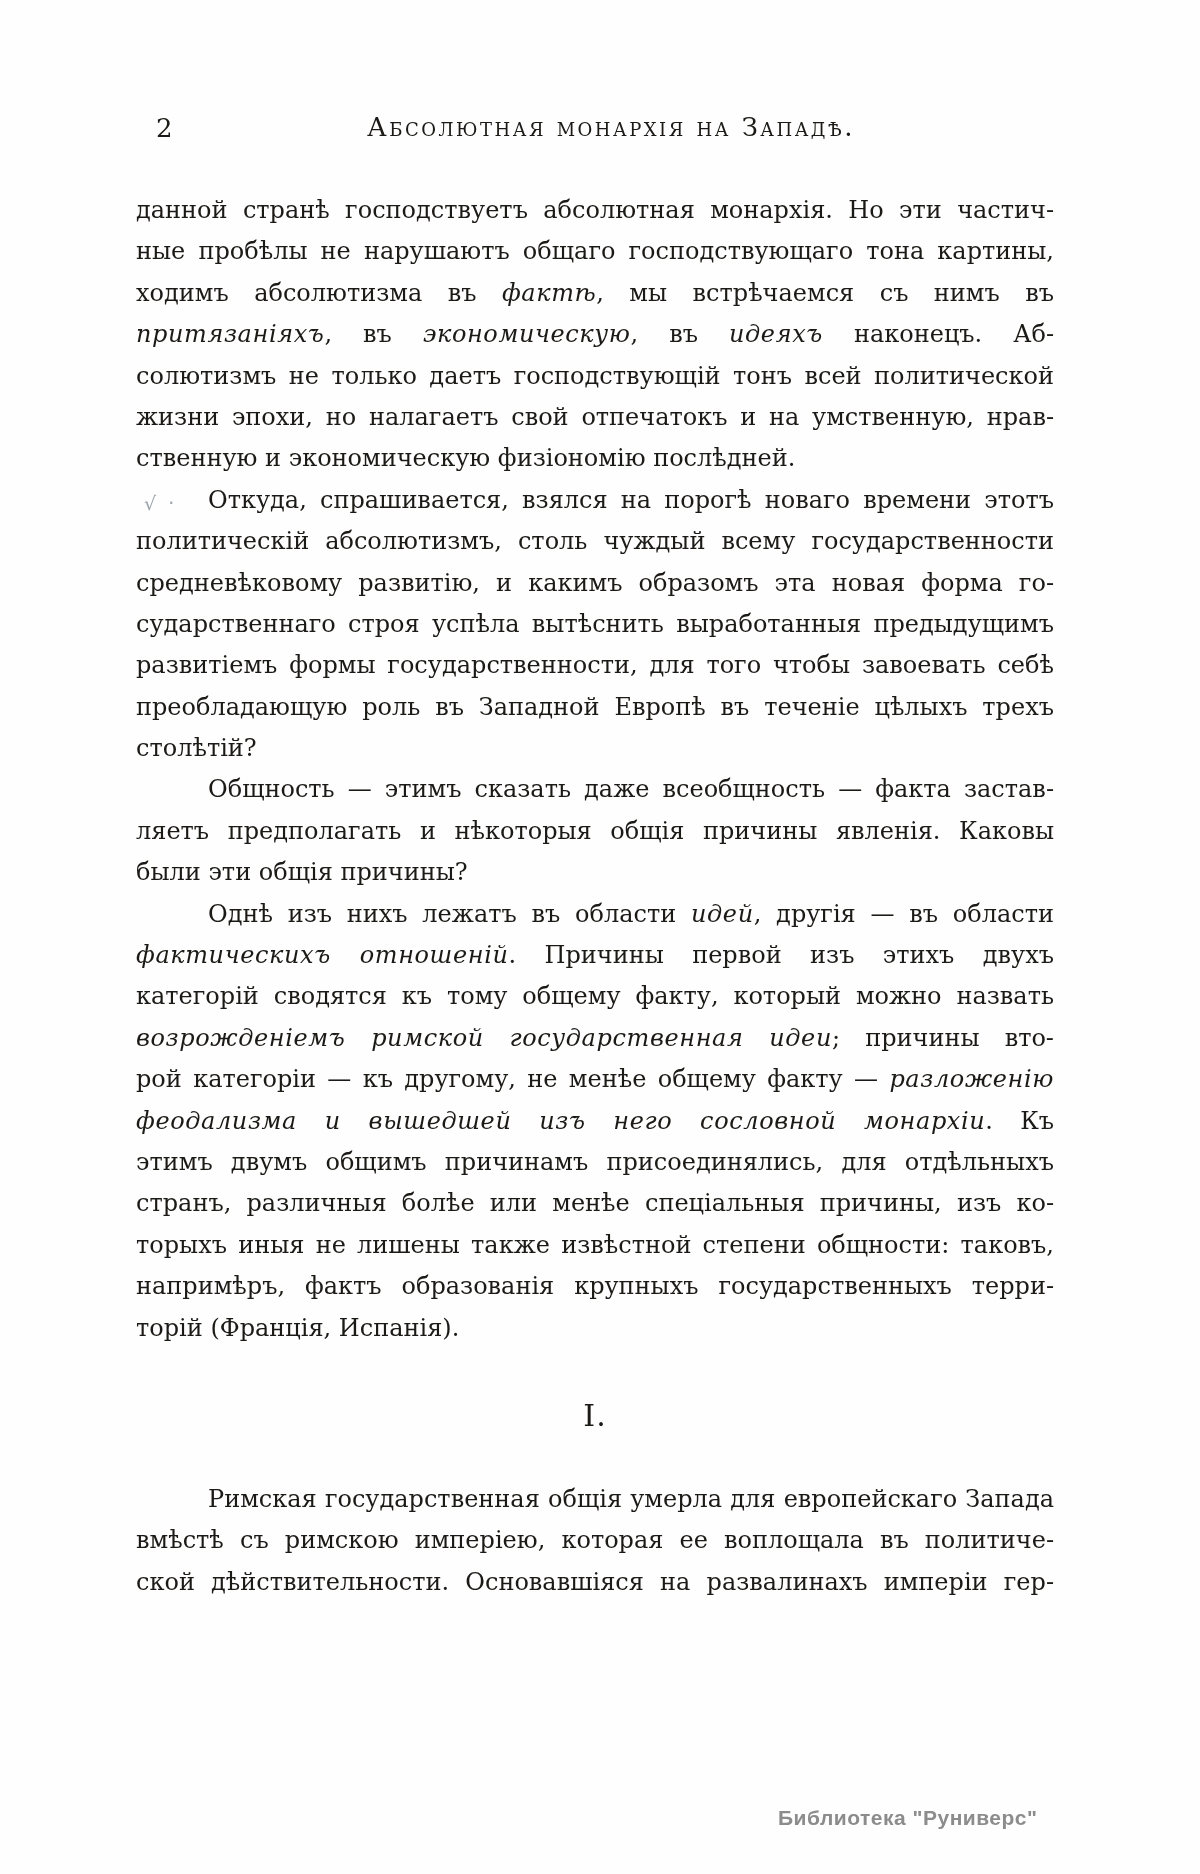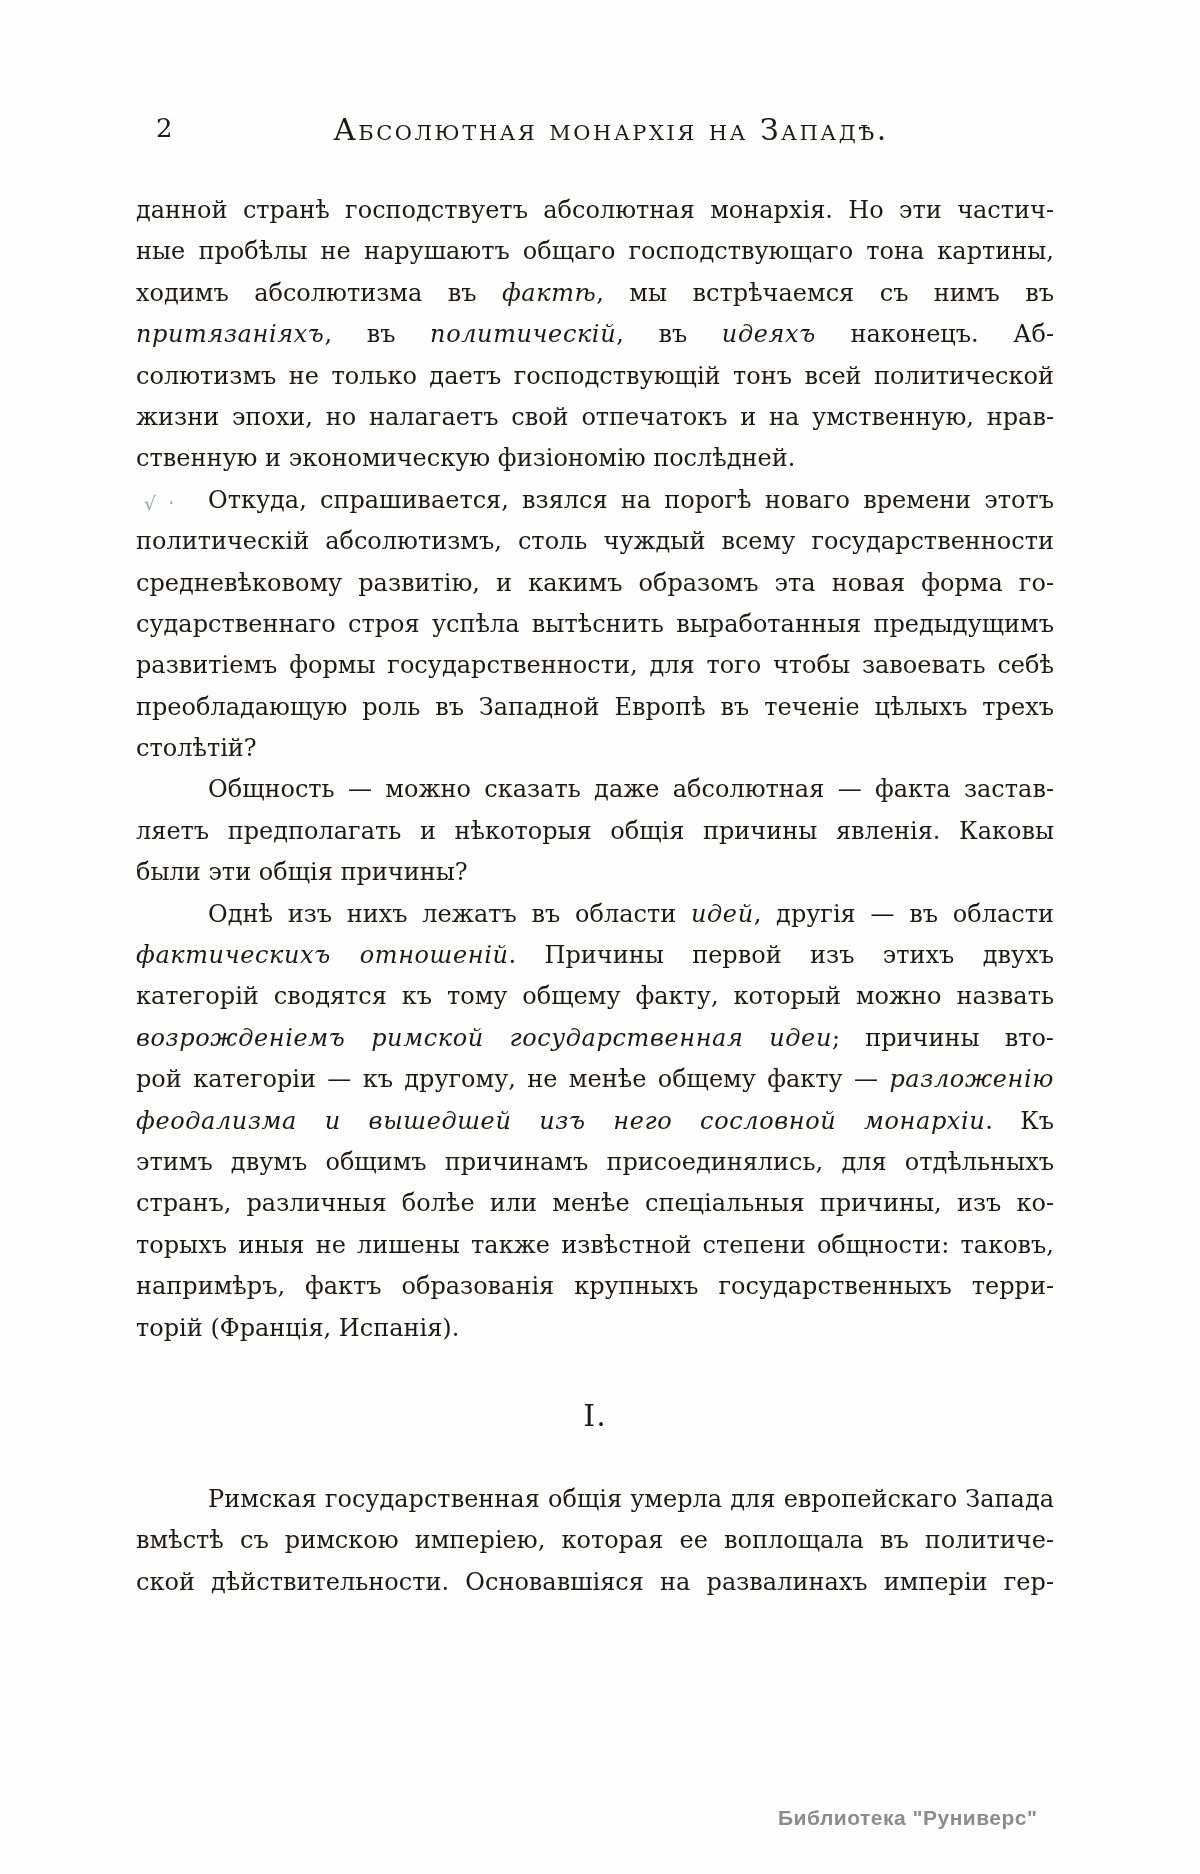--- a/index.html
+++ b/index.html
@@ -20,21 +20,21 @@
     left: 152px; top: 112px;
     width: 918px; height: 42px;
   }
   .page-number {
     position: absolute; left: 4px; top: 1px;
     font-size: 26px;
   }
   .running-title {
     text-align: center;
     font-variant: small-caps;
-    font-size: 30px;
+    font-size: 26px;
     letter-spacing: 2.5px;
     white-space: nowrap;
   }
   .text-column {
     position: absolute;
     left: 136px; top: 190px;
     width: 918px;
     font-size: 24px;
     line-height: 41.4px;
   }
@@ -86,32 +86,32 @@
   <div class="header-row">
     <div class="page-number">2</div>
     <div class="running-title">Абсолютная монархія на Западѣ.</div>
   </div>
 
   <div class="text-column">
     <div>
         <div class="line">данной странѣ господствуетъ абсолютная монархія. Но эти частич-</div>
         <div class="line">ные пробѣлы не нарушаютъ общаго господствующаго тона картины,</div>
         <div class="line">ходимъ абсолютизма въ <em>фактѣ</em>, мы встрѣчаемся съ нимъ въ</div>
-        <div class="line"><em>притязаніяхъ</em>, въ <em>политическій</em>, въ <em>идеяхъ</em> наконецъ. Аб-</div>
+        <div class="line"><em>притязаніяхъ</em>, въ <em>экономическую</em>, въ <em>идеяхъ</em> наконецъ. Аб-</div>
         <div class="line">солютизмъ не только даетъ господствующій тонъ всей политической</div>
         <div class="line">жизни эпохи, но налагаетъ свой отпечатокъ и на умственную, нрав-</div>
         <div class="line noj">ственную и экономическую физіономію послѣдней.</div>
         <div class="line indent"><span class="pencil-mark">√ ·</span>Откуда, спрашивается, взялся на порогѣ новаго времени этотъ</div>
         <div class="line">политическій абсолютизмъ, столь чуждый всему государственности</div>
         <div class="line">средневѣковому развитію, и какимъ образомъ эта новая форма го-</div>
         <div class="line">сударственнаго строя успѣла вытѣснить выработанныя предыдущимъ</div>
         <div class="line">развитіемъ формы государственности, для того чтобы завоевать себѣ</div>
         <div class="line">преобладающую роль въ Западной Европѣ въ теченіе цѣлыхъ трехъ</div>
         <div class="line noj">столѣтій?</div>
-        <div class="line indent">Общность — можно сказать даже абсолютная — факта застав-</div>
+        <div class="line indent">Общность — этимъ сказать даже всеобщность — факта застав-</div>
         <div class="line">ляетъ предполагать и нѣкоторыя общія причины явленія. Каковы</div>
         <div class="line noj">были эти общія причины?</div>
         <div class="line indent">Однѣ изъ нихъ лежатъ въ области <em>идей</em>, другія — въ области</div>
         <div class="line"><em>фактическихъ отношеній</em>. Причины первой изъ этихъ двухъ</div>
         <div class="line">категорій сводятся къ тому общему факту, который можно назвать</div>
         <div class="line"><em>возрожденіемъ римской государственная идеи</em>; причины вто-</div>
         <div class="line">рой категоріи — къ другому, не менѣе общему факту — <em>разложенію</em></div>
         <div class="line"><em>феодализма и вышедшей изъ него сословной монархіи</em>. Къ</div>
         <div class="line">этимъ двумъ общимъ причинамъ присоединялись, для отдѣльныхъ</div>
         <div class="line">странъ, различныя болѣе или менѣе спеціальныя причины, изъ ко-</div>

